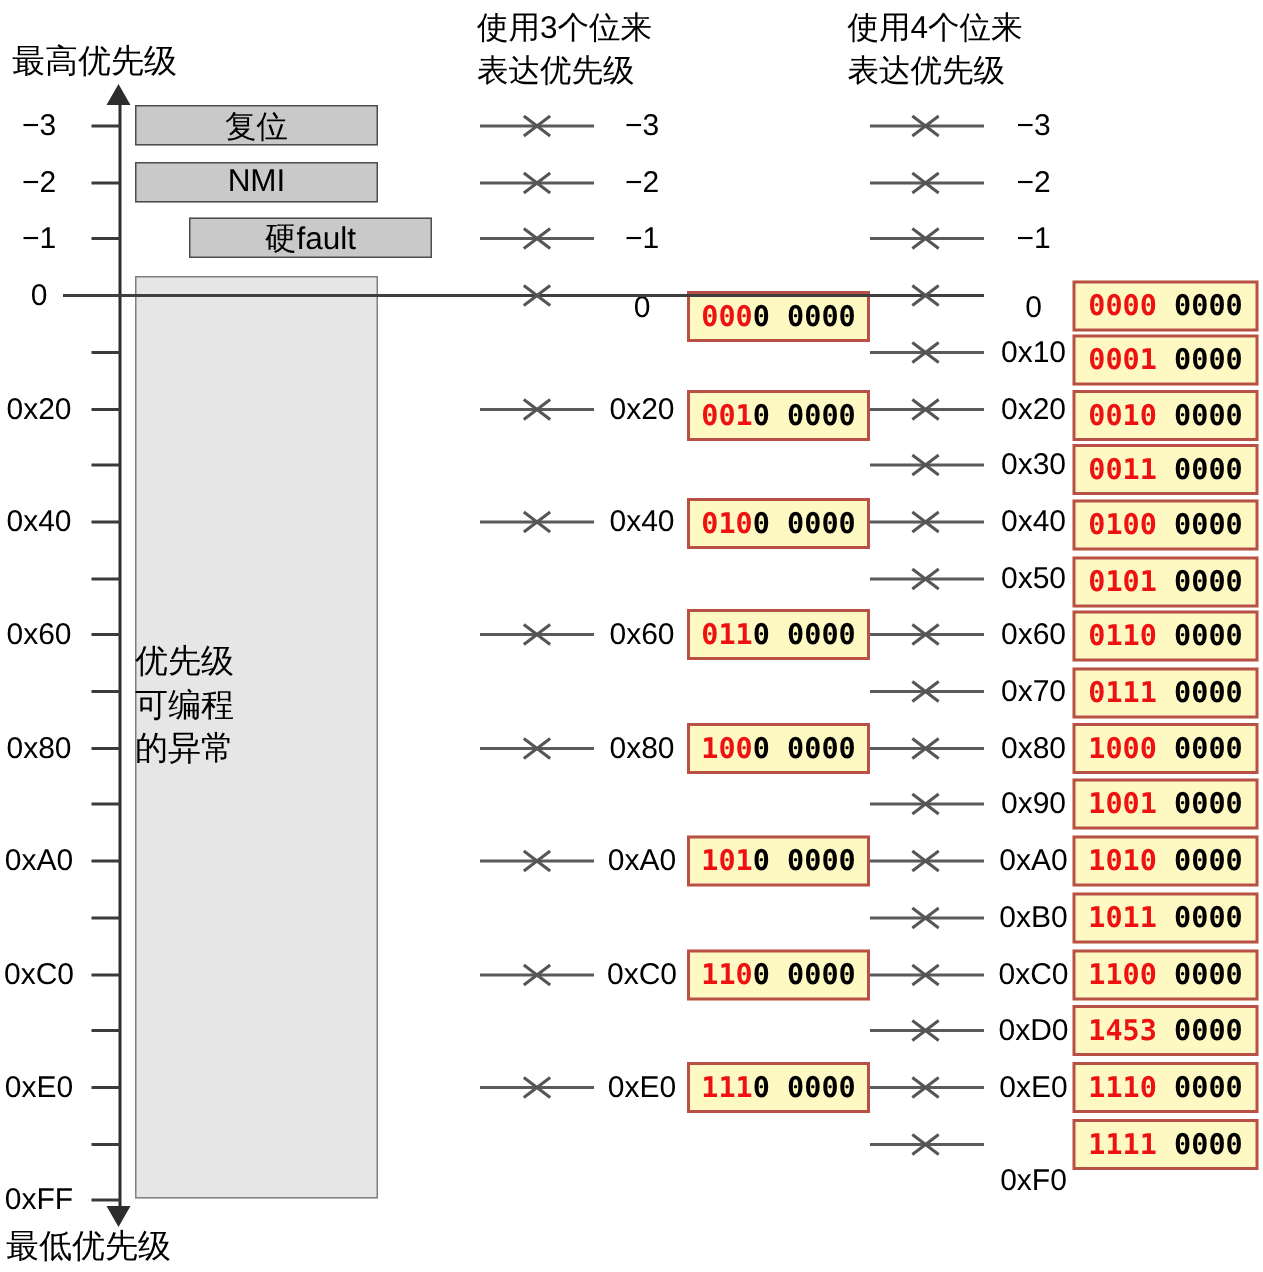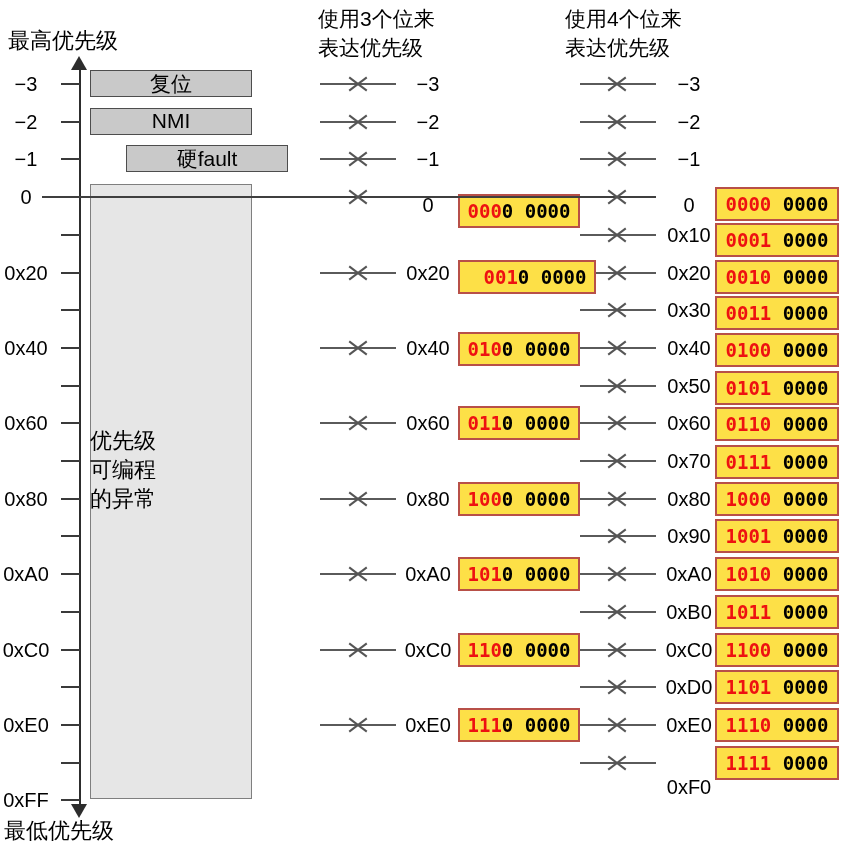--- a/index.html
+++ b/index.html
@@ -23,21 +23,21 @@
   .axis-label{position:absolute;left:0;width:52px;text-align:center;font-size:20px;line-height:22px}
   .exc-box{position:absolute;left:90px;width:160px;height:25px;
            background:var(--gray-box-fill,#c9c9c9);border:1.5px solid #4d4d4d;
            display:flex;align-items:center;justify-content:center;font-size:21px;z-index:2}
   .hline{position:absolute;height:2px;background:#5a5a5a}
   .xmark{position:absolute;width:18px;height:18px;z-index:6}
   .xmark::before,.xmark::after{content:"";position:absolute;left:-2px;top:8px;width:22px;height:2px;background:#555}
   .xmark::before{transform:rotate(37deg)}
   .xmark::after{transform:rotate(-37deg)}
   .lvl-label{position:absolute;width:52px;text-align:center;font-size:20px;line-height:22px;white-space:nowrap}
-  .bin-box{position:absolute;height:30px;background:#fde047;border:2px solid var(--red-border,#b85048);
+  .bin-box{position:absolute;height:30px;background:#fef9c3;border:2px solid var(--red-border,#b85048);
            display:flex;align-items:center;justify-content:center;z-index:4;
            font-family:"DejaVu Sans Mono","Liberation Mono",monospace;font-weight:bold;
            font-size:19px;white-space:pre}
   .bit-red{color:var(--bit-red,#ee1111)}
   .bit-rest{color:#000}
 </style>
 </head>
 <body>
 
 <div id="stage">
@@ -107,21 +107,21 @@
       <div class="tick" style="top: 233.8px;"></div>
       <div class="hline" style="left: 580px; width: 76px; top: 233.8px;"></div>
       <div class="xmark" style="left: 608px; top: 225.8px;"></div>
       <div class="lvl-label" style="left: 663px; top: 223.8px;">0x10</div>
       <div class="bin-box" style="left: 715px; width: 120px; top: 222.8px;"><span class="bit-red">0001</span><span class="bit-rest"> 0000</span></div>
       <div class="tick" style="top: 271.5px;"></div>
       <div class="axis-label" style="top: 261.5px;">0x20</div>
       <div class="hline" style="left: 320px; width: 76px; top: 271.5px;"></div>
       <div class="xmark" style="left: 349px; top: 263.5px;"></div>
       <div class="lvl-label" style="left: 402px; top: 261.5px;">0x20</div>
-      <div class="bin-box" style="left: 458px; width: 118px; top: 259.5px; padding-left: 16px;"><span class="bit-red">001</span><span class="bit-rest">0 0000</span></div>
+      <div class="bin-box" style="left: 458px; width: 118px; top: 259.5px;"><span class="bit-red">001</span><span class="bit-rest">0 0000</span></div>
       <div class="hline" style="left: 580px; width: 76px; top: 271.5px;"></div>
       <div class="xmark" style="left: 608px; top: 263.5px;"></div>
       <div class="lvl-label" style="left: 663px; top: 261.5px;">0x20</div>
       <div class="bin-box" style="left: 715px; width: 120px; top: 259.5px;"><span class="bit-red">0010</span><span class="bit-rest"> 0000</span></div>
       <div class="tick" style="top: 309.2px;"></div>
       <div class="hline" style="left: 580px; width: 76px; top: 309.2px;"></div>
       <div class="xmark" style="left: 608px; top: 301.2px;"></div>
       <div class="lvl-label" style="left: 663px; top: 299.2px;">0x30</div>
       <div class="bin-box" style="left: 715px; width: 120px; top: 296.2px;"><span class="bit-red">0011</span><span class="bit-rest"> 0000</span></div>
       <div class="tick" style="top: 346.9px;"></div>
@@ -191,21 +191,21 @@
       <div class="lvl-label" style="left: 402px; top: 638.5px;">0xC0</div>
       <div class="bin-box" style="left: 458px; width: 118px; top: 632.5px;"><span class="bit-red">110</span><span class="bit-rest">0 0000</span></div>
       <div class="hline" style="left: 580px; width: 76px; top: 648.5px;"></div>
       <div class="xmark" style="left: 608px; top: 640.5px;"></div>
       <div class="lvl-label" style="left: 663px; top: 638.5px;">0xC0</div>
       <div class="bin-box" style="left: 715px; width: 120px; top: 632.5px;"><span class="bit-red">1100</span><span class="bit-rest"> 0000</span></div>
       <div class="tick" style="top: 686.2px;"></div>
       <div class="hline" style="left: 580px; width: 76px; top: 686.2px;"></div>
       <div class="xmark" style="left: 608px; top: 678.2px;"></div>
       <div class="lvl-label" style="left: 663px; top: 676.2px;">0xD0</div>
-      <div class="bin-box" style="left: 715px; width: 120px; top: 670.2px;"><span class="bit-red">1101</span><span class="bit-rest"> 0000</span></div>
+      <div class="bin-box" style="left: 715px; width: 120px; top: 670.2px;"><span class="bit-red">1453</span><span class="bit-rest"> 0000</span></div>
       <div class="tick" style="top: 723.9px;"></div>
       <div class="axis-label" style="top: 713.9px;">0xE0</div>
       <div class="hline" style="left: 320px; width: 76px; top: 723.9px;"></div>
       <div class="xmark" style="left: 349px; top: 715.9px;"></div>
       <div class="lvl-label" style="left: 402px; top: 713.9px;">0xE0</div>
       <div class="bin-box" style="left: 458px; width: 118px; top: 707.9px;"><span class="bit-red">111</span><span class="bit-rest">0 0000</span></div>
       <div class="hline" style="left: 580px; width: 76px; top: 723.9px;"></div>
       <div class="xmark" style="left: 608px; top: 715.9px;"></div>
       <div class="lvl-label" style="left: 663px; top: 713.9px;">0xE0</div>
       <div class="bin-box" style="left: 715px; width: 120px; top: 707.9px;"><span class="bit-red">1110</span><span class="bit-rest"> 0000</span></div>

